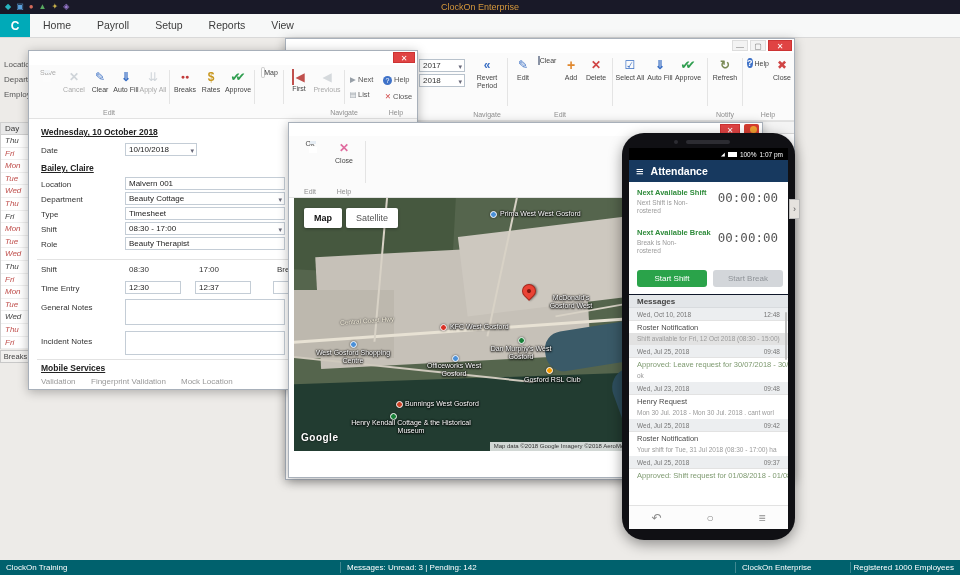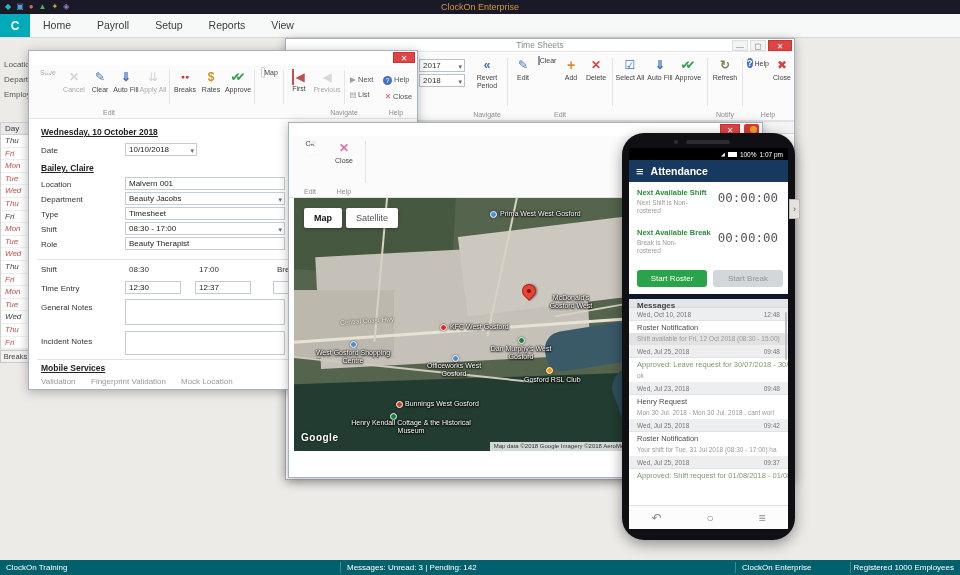--- a/index.html
+++ b/index.html
@@ -83,21 +83,21 @@
   .batt { display:inline-block; width:9px; height:5px; border:1px solid #fff; background:#fff; }
   .ph-header { height:22px; background:#17395f; color:#fff; display:flex; align-items:center; padding:0 7px; font-size:10.5px; font-weight:bold; gap:7px; }
   .ph-burger { font-size:13px; font-weight:normal; }
   .ph-shift { position:relative; height:112px; background:#fff; }
   .ps-label { font-size:7.5px; font-weight:bold; color:#2e8b3a; }
   .ps-sub { font-size:6.5px; color:#9a9a9a; width:62px; line-height:7.5px; margin-top:2px; }
   .ps-time { position:absolute; right:10px; font-size:12.5px; color:#555; font-family:"DejaVu Sans Mono", monospace; }
   .ph-btn { position:absolute; top:88px; width:70px; height:17px; border-radius:3px; font-size:8px; line-height:17px; text-align:center; }
   .ph-btn.green { left:8px; background:#2aa34a; color:#fff; }
   .ph-btn.gray { left:84px; background:#d3d6da; color:#8f9398; }
-  .ph-msghdr { height:14px; background:#e3e6e9; font-size:8px; font-weight:bold; color:#444; line-height:14px; padding:0 8px; border-top:5px solid #0f172a; border-bottom:1px solid #d8dbde; }
+  .ph-msghdr { height:14px; background:#e3e6e9; font-size:8px; font-weight:bold; color:#444; line-height:14px; padding:0 8px; border-top:1px solid #0f172a; border-bottom:1px solid #d8dbde; }
   .msg-date-row { height:13px; background:#eceef0; display:flex; justify-content:space-between; padding:0 8px; font-size:6.5px; color:#777; line-height:13px; border-bottom:1px solid #e2e2e2; }
   .msg-title { font-size:7.5px; color:#4a4a4a; padding:1px 8px 0; height:12px; line-height:11px; white-space:nowrap; overflow:hidden; }
   .msg-title.approved { color:#7e9a70; }
   .msg-body { font-size:6.5px; color:#9a9a9a; padding:0 8px; height:12px; line-height:11px; white-space:nowrap; overflow:hidden; }
   .msg-body.hl { background:#e2e2e2; }
   .ph-scroll { position:absolute; right:1px; top:164px; width:2px; height:48px; background:#bfbfbf; border-radius:1px; }
   .ph-nav { position:absolute; bottom:0; left:0; right:0; height:24px; background:#fcfcfc; border-top:1px solid #e2e2e2; display:flex; justify-content:space-around; align-items:center; color:#8a8a8a; font-size:12px; }
 
   
   .gps-extra { position:absolute; right:3px; top:1px; width:15px; height:11px; background:#d43c30; border-radius:2px; }
@@ -158,21 +158,20 @@
       <div class="day-row red">Mon</div>
       <div class="day-row red">Tue</div>
       <div class="day-row">Wed</div>
       <div class="day-row red">Thu</div>
       <div class="day-row red">Fri</div>
     </div>
     <div class="breaks-tab">Breaks</div>
   </div>
 
   <div class="win" style="left:285px;top:38px;width:510px;height:442px;z-index:10">
-    <div class="wtitle">Time Sheets</div>
     <div class="wbtn" style="right:46px;width:16px">—</div>
     <div class="wbtn" style="right:28px;width:16px">▢</div>
     <div class="wbtn wclose" style="right:2px;width:24px">✕</div>
 
     <div class="toolbar" style="top:14px;height:68px">
       <div class="combo2 combo" style="left:133px;top:6px"><span>2017</span></div>
       <div class="combo2 combo" style="left:133px;top:21px"><span>2018</span></div>
 
       <div class="tbtn" style="left:183px;width:36px">
         <span class="ic" data-glyph="«" style="color:#3a6fc4;font-weight:bold"></span>
@@ -301,21 +300,21 @@
     <div class="heading" style="left:12px;top:76px">Wednesday, 10 October 2018</div>
     <span class="flabel" style="left:12px;top:95px">Date</span>
     <div class="fbox combo" style="left:96px;top:92px;width:72px"><span>10/10/2018</span></div>
 
     <div class="heading" style="left:12px;top:112px">Bailey, Claire</div>
 
     <span class="flabel" style="left:12px;top:129px">Location</span>
     <div class="fbox" style="left:96px;top:126px;width:160px"><span>Malvern 001</span></div>
 
     <span class="flabel" style="left:12px;top:144px">Department</span>
-    <div class="fbox combo" style="left:96px;top:141px;width:160px"><span>Beauty Jacobs</span></div>
+    <div class="fbox combo" style="left:96px;top:141px;width:160px"><span>Beauty Cottage</span></div>
 
     <span class="flabel" style="left:12px;top:159px">Type</span>
     <div class="fbox" style="left:96px;top:156px;width:160px"><span>Timesheet</span></div>
 
     <span class="flabel" style="left:12px;top:174px">Shift</span>
     <div class="fbox combo" style="left:96px;top:171px;width:160px"><span>08:30 - 17:00</span></div>
 
     <span class="flabel" style="left:12px;top:189px">Role</span>
     <div class="fbox" style="left:96px;top:186px;width:160px"><span>Beauty Therapist</span></div>
 
@@ -432,21 +431,21 @@
         <div style="position:absolute;left:8px;top:6px">
           <div class="ps-label">Next Available Shift</div>
           <div class="ps-sub">Next Shift is Non-rostered</div>
         </div>
         <span class="ps-time" style="top:8px">00:00:00</span>
         <div style="position:absolute;left:8px;top:46px">
           <div class="ps-label">Next Available Break</div>
           <div class="ps-sub">Break is Non-rostered</div>
         </div>
         <span class="ps-time" style="top:48px">00:00:00</span>
-        <div class="ph-btn green">Start Roster</div>
+        <div class="ph-btn green">Start Shift</div>
         <div class="ph-btn gray">Start Break</div>
       </div>
       <div class="ph-msghdr">Messages</div>
       <div>
         <div>
           <div class="msg-date-row">
               <span>Wed, Oct 10, 2018</span>
               <span>12:48</span>
             </div>
           <div class="msg-title">Roster Notification</div>

